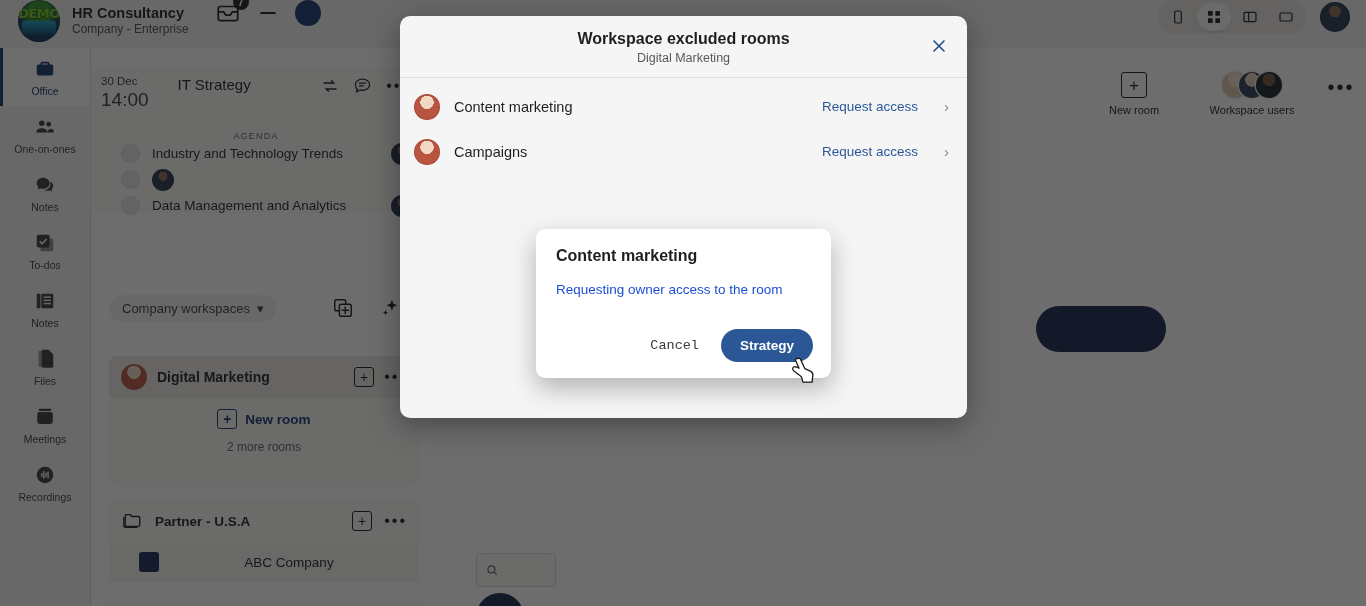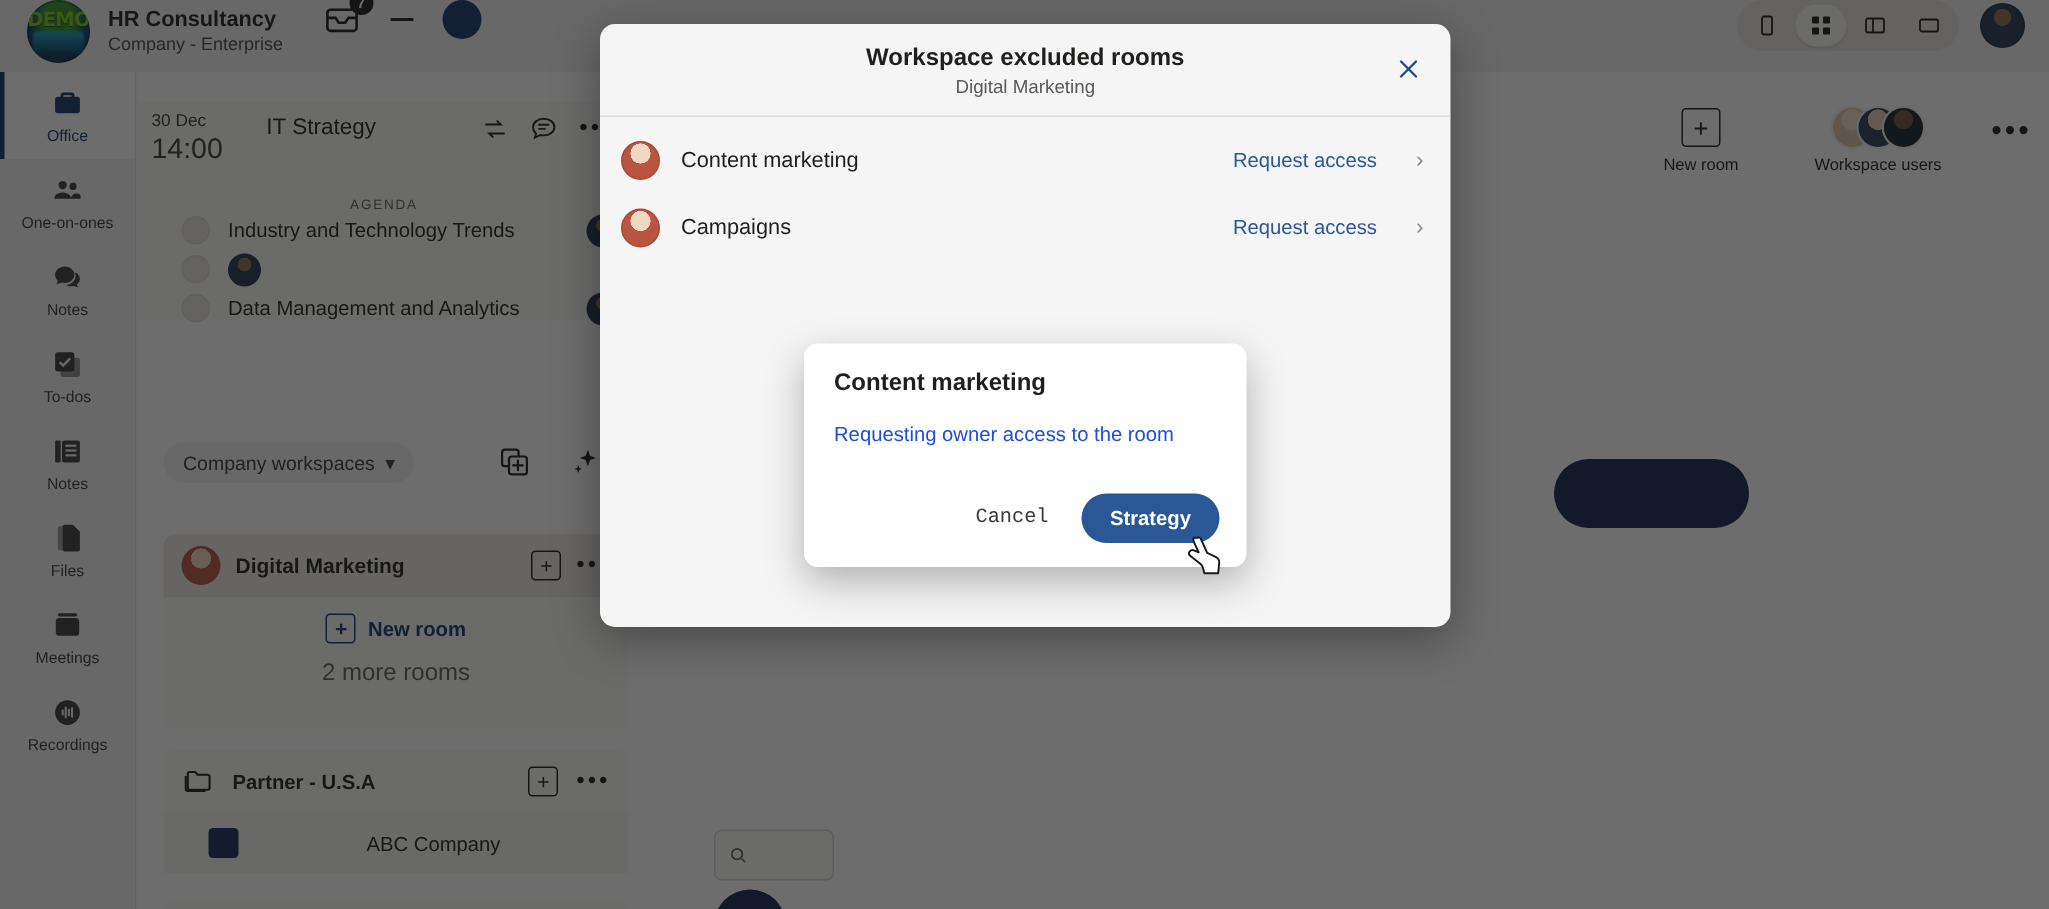--- a/index.html
+++ b/index.html
@@ -160,21 +160,21 @@
     display: flex; align-items: center; justify-content: center;
     font-size: 14px; line-height: 1; color: #1b1a19;
   }
   .dots { letter-spacing: 2px; font-size: 16px; color: #1b1a19; }
 
   .new-room {
     display: flex; align-items: center; justify-content: center; gap: 8px;
     height: 42px; color: #14346b; font-size: 13.5px; font-weight: 600;
   }
   .new-room .sq-btn { border-color: #14346b; color: #14346b; }
-  .more-rooms { text-align: center; font-size: 16px; color: #605e5c; padding-bottom: 10px; }
+  .more-rooms { text-align: center; font-size: 12px; color: #605e5c; padding-bottom: 10px; }
 
   .folder-card {
     position: absolute; left: 18px; width: 310px;
     background: #faf9f8; border-radius: 8px;
   }
   .folder-row { display: flex; align-items: center; gap: 12px; height: 42px; padding: 0 12px; }
   .folder-name { font-size: 13.5px; color: #201f1e; flex: 1; font-weight: bold; }
   .sub-row { display: flex; align-items: center; gap: 12px; height: 40px; padding: 0 12px 0 30px; background:#f5f4f2;text-align:center; }
   .sub-swatch { width: 20px; height: 20px; border-radius: 3px; background: #16295a; }
   .sub-name { font-size: 13.5px; color: #201f1e; flex: 1; }

